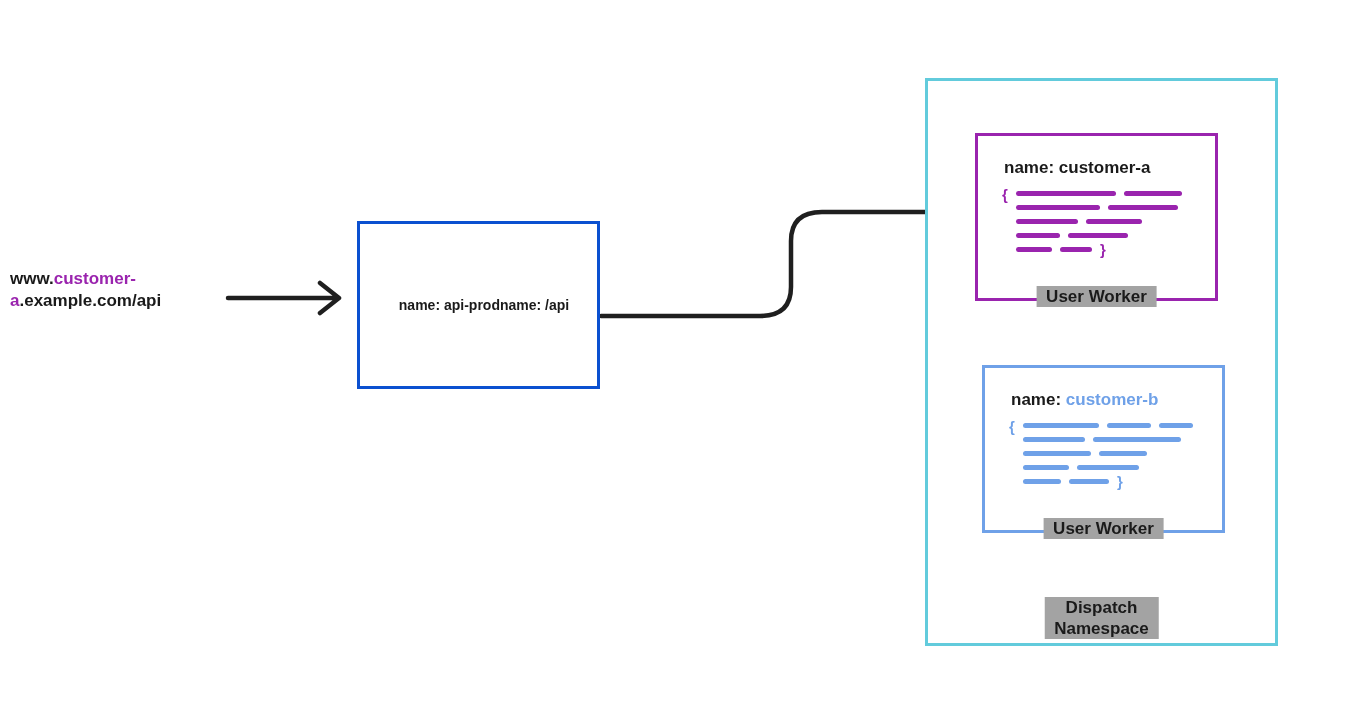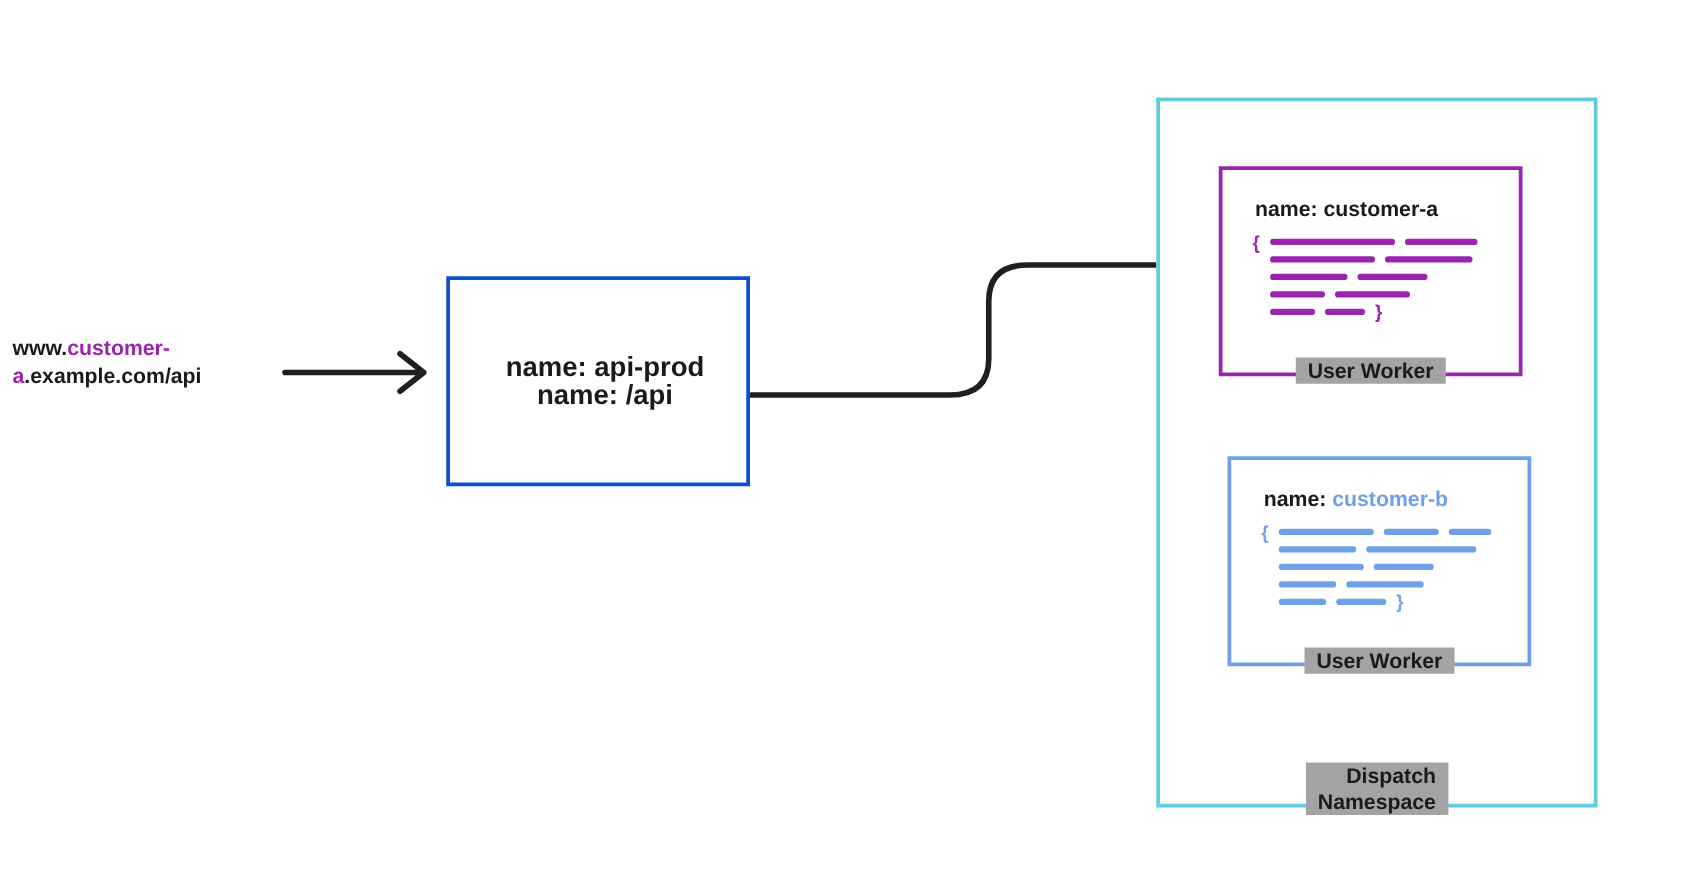--- a/index.html
+++ b/index.html
@@ -38,23 +38,23 @@
   .cornflower-text { color: var(--cornflower); }
 
   .box { position: absolute; background: #ffffff; }
   .blue-box {
     left: 357px; top: 221px;
     width: 237px; height: 162px;
     border: 3px solid var(--blue);
   }
   .box-content {
     position: absolute; inset: 0;
-    display: flex; flex-direction: column;
+    display: flex; flex-direction: row;
     align-items: center; justify-content: center;
-    font-size: 22px; line-height: 22px;
+    font-size: 14px; line-height: 22px;
     text-align: center;
     padding-left: 11px;
   }
   .box-label {
     position: absolute;
     left: 50%;
     transform: translateX(-50%);
     background: #a3a3a3;
     padding: 0 10px;
     white-space: nowrap;
@@ -202,20 +202,20 @@
           <div class="row">
               <div class="bar" style="width:38px"></div>
               <div class="bar" style="width:40px"></div>
               <span class="brace-close">}</span>
             </div>
         </div>
       </div>
       <div class="box-label" style="top:150px;">User Worker</div>
     </div>
 
-    <div class="box-label" style="top:529px;text-align:right;">
+    <div class="box-label" style="top:516px;">
       <span>Dispatch</span><br>
       <span>Namespace</span>
     </div>
 
   </div>
 
 </div>
 
 </body></html>

